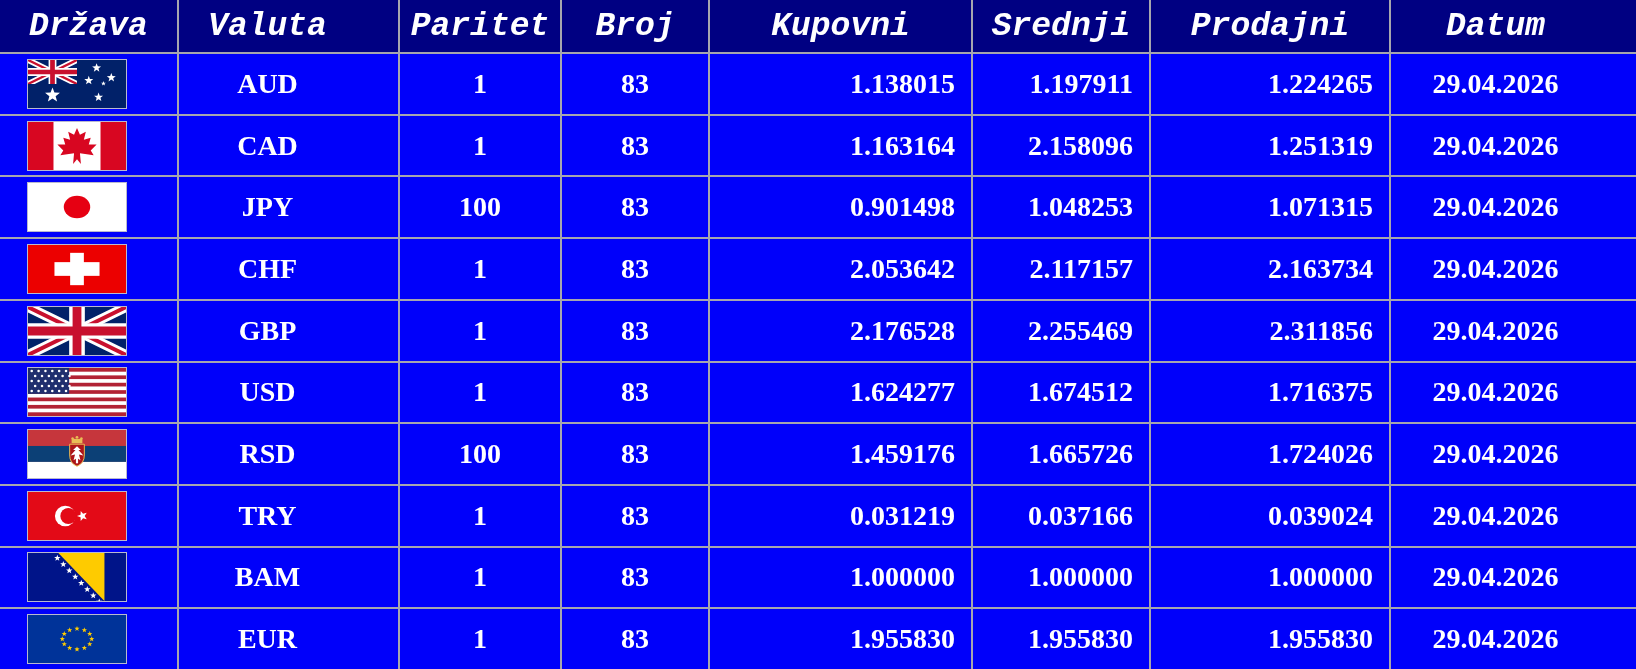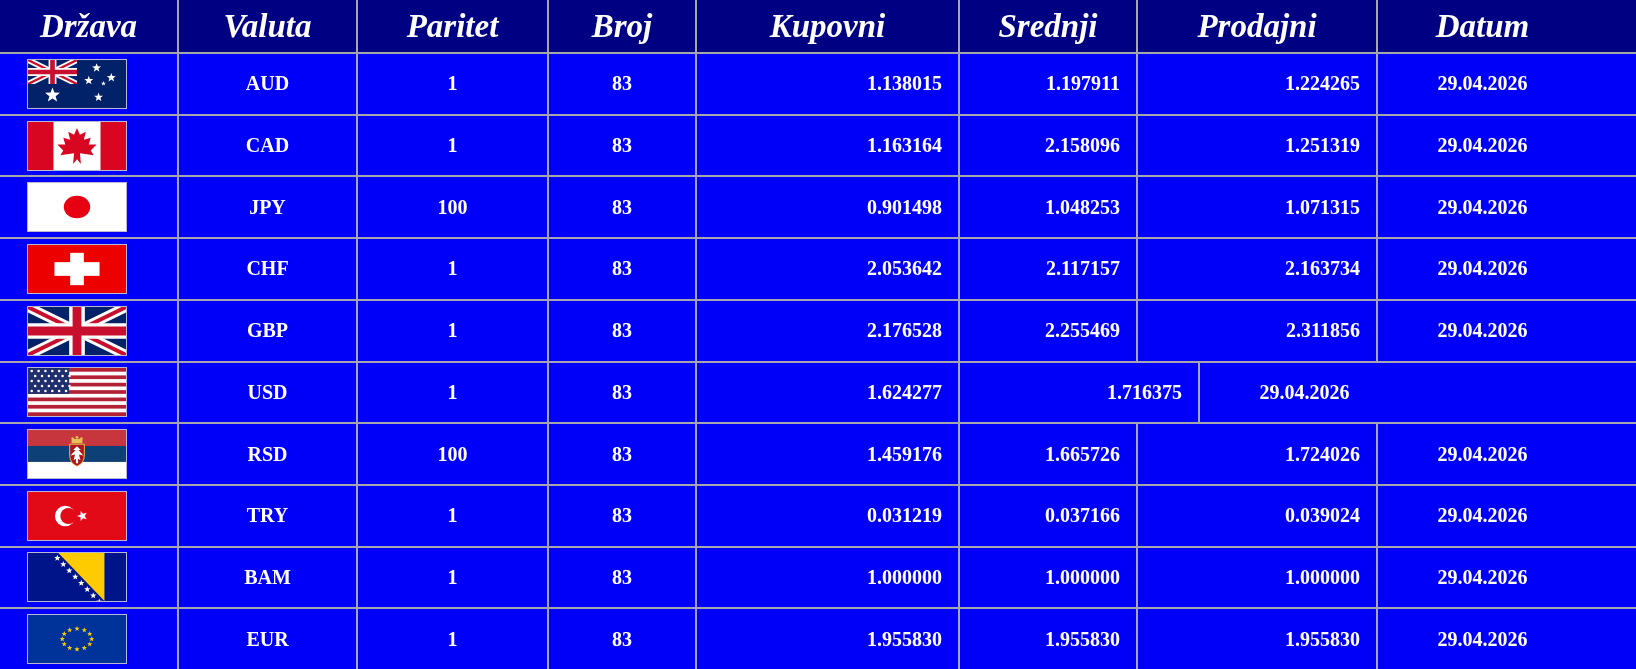--- a/index.html
+++ b/index.html
@@ -1,26 +1,26 @@
 <!DOCTYPE html>
 <html style="--header-bg: #000082; --row-bg: #0000fa; --grid: #a6a6ae; --text: #ffffff;"><head>
 <meta charset="utf-8">
 <style>
   html,body{margin:0;padding:0;background:#0000fa;}
   .table{width:1636px;height:669px;display:flex;flex-direction:column;
          font-family:"Liberation Serif",serif;font-weight:700;color:var(--text,#fff);overflow:hidden;}
   .header-row{height:52px;display:flex;background:var(--header-bg,#000082);
-              font-style:italic;font-size:33px;flex:none;}
+              font-style:italic;font-size:33px;flex:none;font-family:Liberation Mono, monospace;}
   .body-rows{flex:1;display:flex;flex-direction:column;}
   .row{flex:1;display:flex;border-top:2px solid var(--grid,#a6a6ae);
-       background:var(--row-bg,#0000fa);font-size:20px;box-sizing:border-box;}
+       background:var(--row-bg,#0000fa);font-size:28px;box-sizing:border-box;}
   .cell{box-sizing:border-box;display:flex;align-items:center;justify-content:center;
         border-left:2px solid var(--grid,#a6a6ae);overflow:hidden;}
   .cell:first-child{border-left:none;}
-  .c0{width:177px;} .c1{width:179px;} .c2{width:191px;} .c3{width:148px;}
+  .c0{width:177px;} .c1{width:179px;} .c2{width:162px;margin-left:42px;} .c3{width:148px;}
   .c4{width:263px;} .c5{width:178px;} .c6{width:240px;} .c7{width:211px;}
   .num{justify-content:flex-end;padding-right:16px;}
   .flag-cell{justify-content:flex-start;}
   .flag{margin-left:27px;width:98px;height:48px;border:1px solid #b9b9cf;display:block;}
   .flag svg{display:block;}
 </style>
 </head>
 <body style="background: rgb(0, 0, 250);">
 
 <div class="table">
@@ -185,20 +185,21 @@
               <circle cx="24.8" cy="23.4" r="1.3" fill="#fff"></circle>
               <circle cx="31.8" cy="23.4" r="1.3" fill="#fff"></circle>
               <circle cx="38.8" cy="23.4" r="1.3" fill="#fff"></circle>
             </svg>
           </span>
     </div>
     <div class="cell c1">USD</div>
     <div class="cell c2">1</div>
     <div class="cell c3">83</div>
     <div class="cell c4 num">1.624277</div>
+    <div class="cell c5 num">1.674512</div>
     <div class="cell c6 num">1.716375</div>
     <div class="cell c7">29.04.2026</div>
   </div>
 
   <div class="row">
     <div class="cell c0 flag-cell">
       <span class="flag">
             <svg width="98" height="48" viewBox="0 0 100 49" preserveAspectRatio="none">
               <rect width="100" height="49" fill="#C6363C"></rect>
      <rect y="16.3" width="100" height="16.3" fill="#0C4076"></rect>

